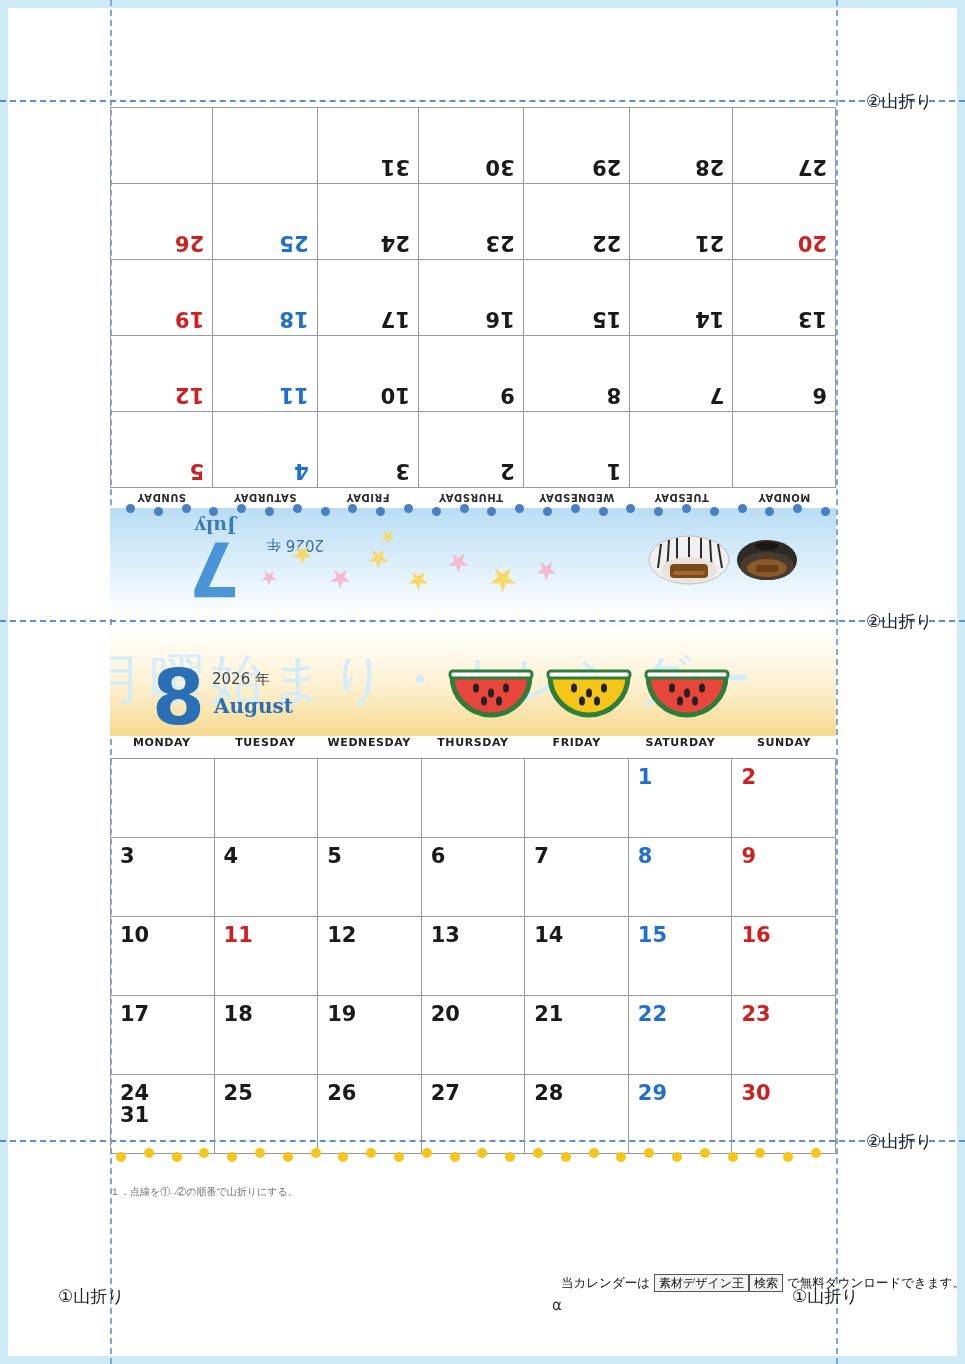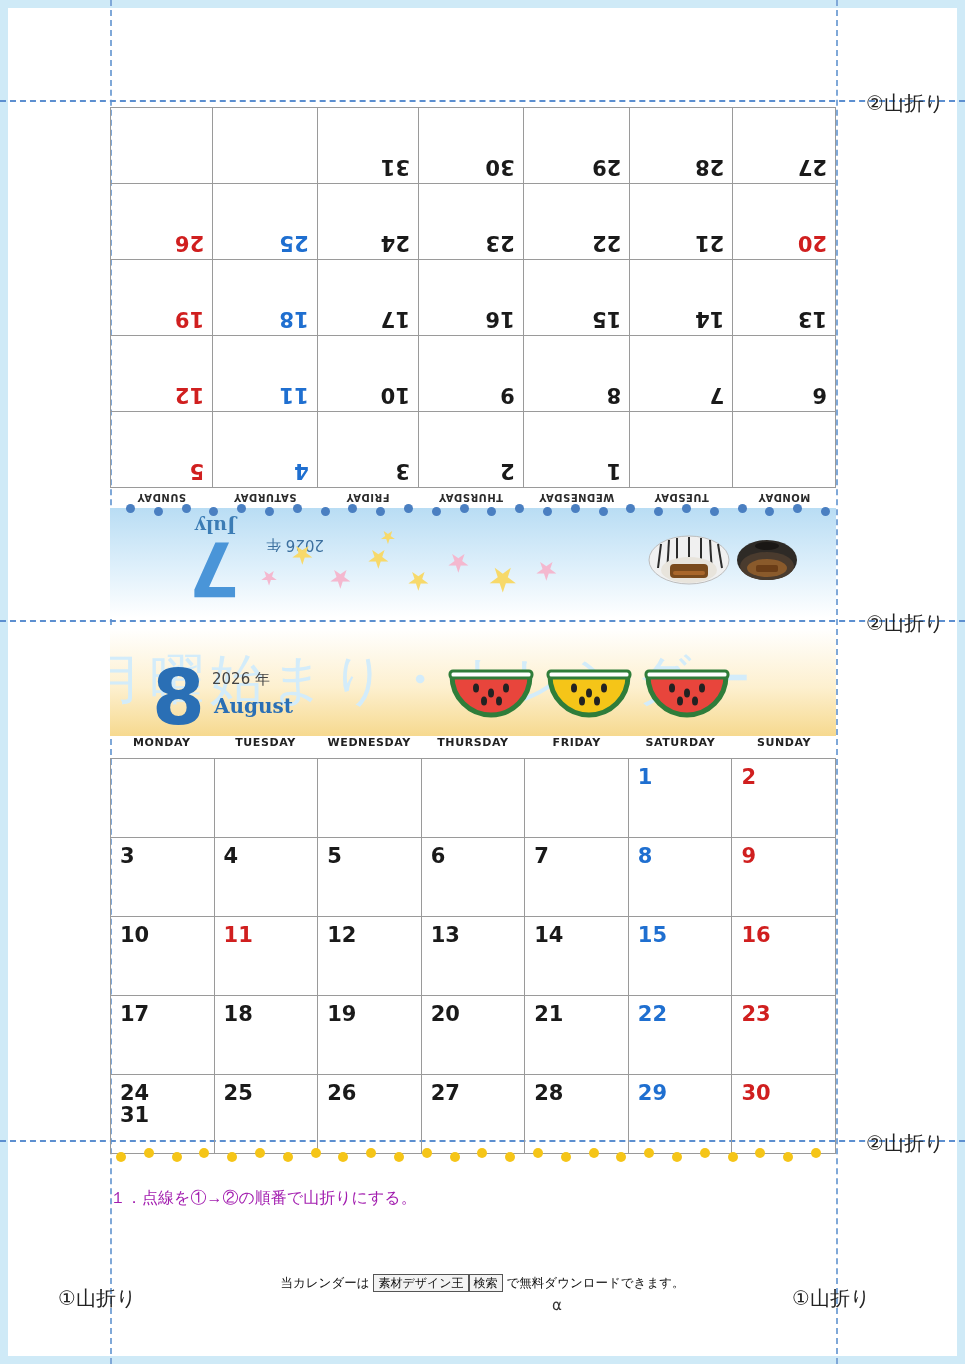--- a/index.html
+++ b/index.html
@@ -19,21 +19,21 @@
   .frame-bottom{position:absolute;left:0;bottom:0;width:965px;height:8px;background:#cfeaf7;}
   .frame-left{position:absolute;left:0;top:0;width:8px;height:1364px;background:#cfeaf7;}
   .frame-right{position:absolute;right:0;top:0;width:8px;height:1364px;background:#cfeaf7;}
 
   
   .vline{position:absolute;top:0;height:1364px;border-left:2px dashed #7fa8d8;}
   .hline{position:absolute;left:0;width:965px;border-top:2px dashed #5c8fd0;}
 
   .fold-label{
     position:absolute;
-    font-size:20px;
+    font-size:17px;
     color:#222;
     font-family:"DejaVu Sans", sans-serif;
     white-space:nowrap;
   }
 
   
   .insert-text{
     position:absolute;
     left:110px;top:22px;width:740px;
     text-align:center;
@@ -139,27 +139,27 @@
   .ydot{position:absolute;width:10px;height:10px;border-radius:50%;background:#f5c518;}
 
   .sat{color:#1f6fd0;}
   .sun{color:#d01f1f;}
   .hol{color:#d01f1f;}
   .wd{color:#1a1a1a;}
 
   
   .instr{position:absolute;left:110px;top:1185px;width:700px;}
   .instr .t1{font-size:12px;color:#16458a;font-family:"DejaVu Sans", sans-serif;margin-bottom:10px;}
-  .instr .t2{font-size:16px;color:#a21caf;font-family:Liberation Sans, sans-serif;line-height:1.65;}
+  .instr .t2{font-size:10px;color:#737373;font-family:Liberation Mono, monospace;line-height:1.65;}
 
   .footer{
     position:absolute;left:0;top:1275px;width:965px;text-align:center;
     font-family:"DejaVu Sans", sans-serif;
   }
-  .footer .line1{font-size:12.5px;color:#111;}
+  .footer .line1{font-size:12.5px;color:#111;text-align:right;}
   .footer .boxed{
     border:1px solid #555;padding:1px 4px;background:#f3f3f3;font-size:12px;
   }
   .footer .line2{margin-top:8px;font-size:12.5px;color:#111;}
   .sq{display:inline-block;width:15px;height:15px;background:#444;color:#fff;
       font-size:9px;line-height:15px;text-align:center;vertical-align:-2px;margin-right:6px;}
   .cursor{position:absolute;left:552px;top:1296px;font-size:15px;color:#333;}
 </style>
 </head>
 <body>

